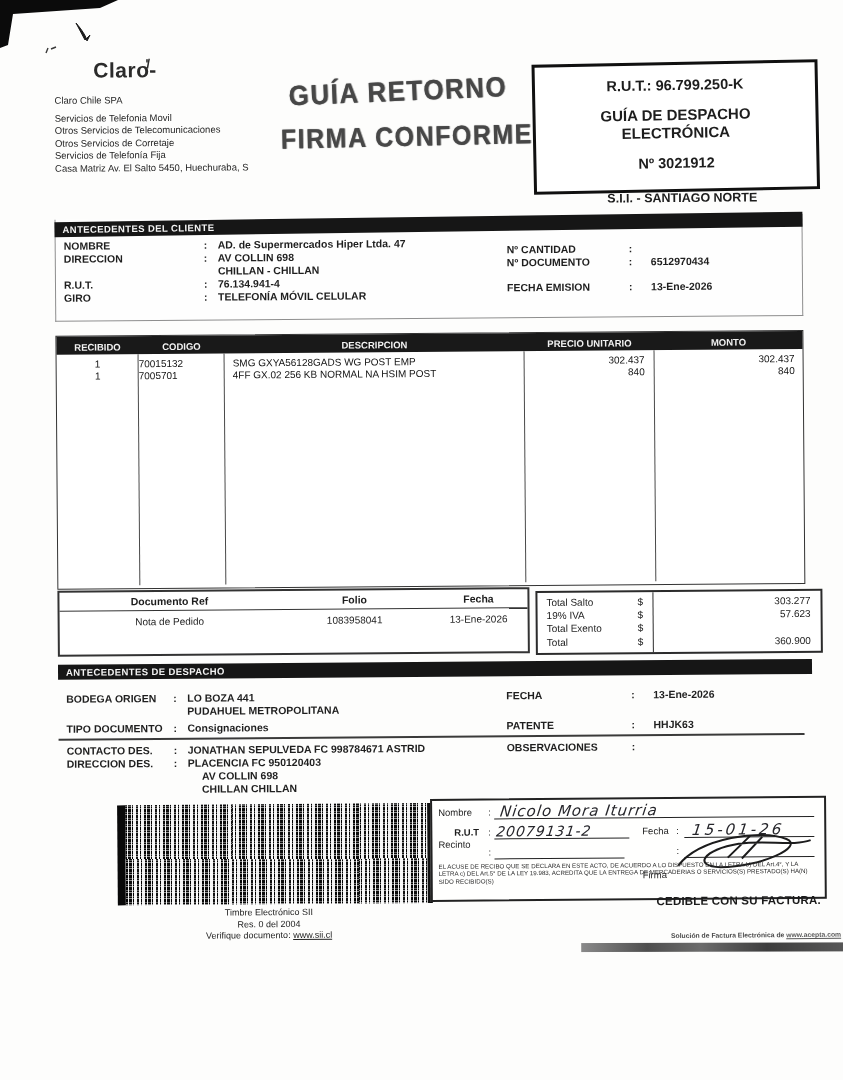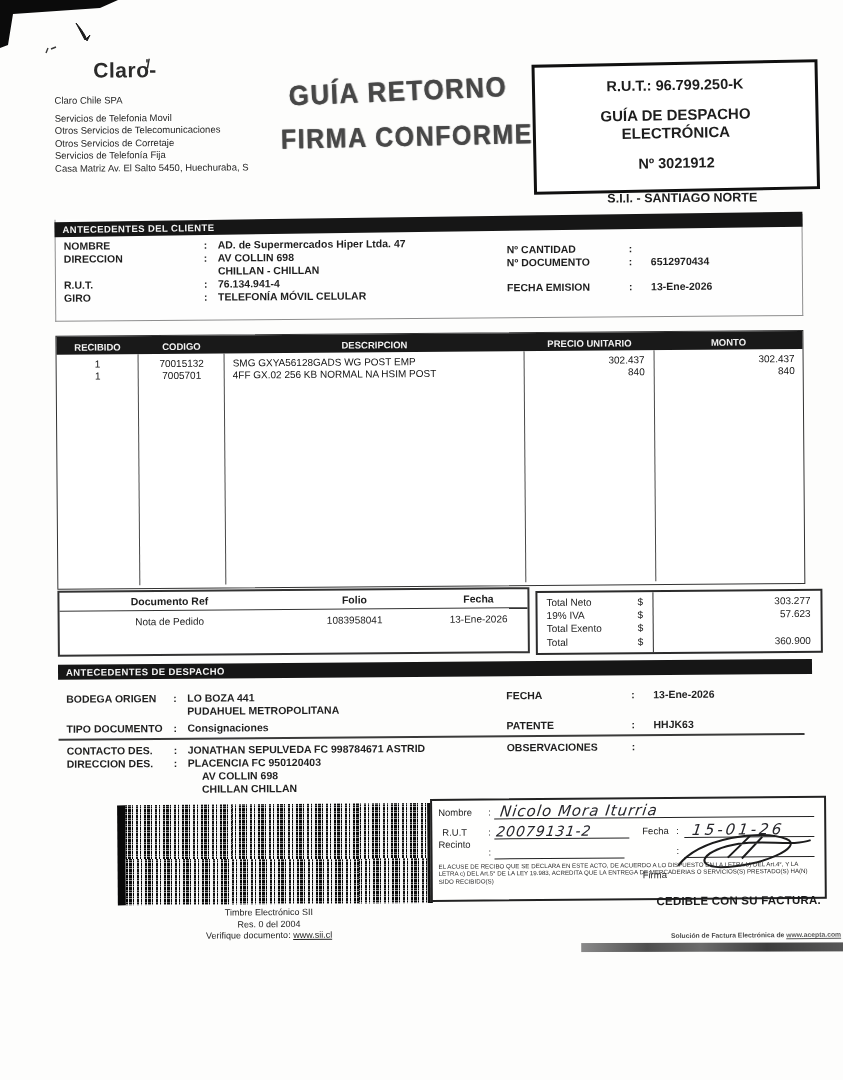--- a/index.html
+++ b/index.html
@@ -50,21 +50,21 @@
   .items-table{position:absolute;left:57px;top:333px;width:746px;height:252px;border:1.5px solid #333;background:#fff;}
   .items-grid{display:grid;grid-template-columns:82px 86px 300px 130px 148px;}
   .items-header{background:#191919;color:#f2f2f2;font-size:9.5px;font-weight:700;height:18px;align-items:center;}
   .items-header div{text-align:center;padding-top:3px;}
   .items-body{position:relative;height:231px;}
   .col-lines{position:absolute;inset:0;display:grid;grid-template-columns:82px 86px 300px 130px 148px;}
   .col-lines div{border-right:1px solid #4a4a4a;}
   .col-lines div:last-child{border-right:none;}
   .item-row{position:absolute;left:0;right:0;font-size:10px;color:#141414;}
   .item-row .c-cant{text-align:center;}
-  .item-row .c-cod{text-align:center;}
+  .item-row .c-cod{}
   .item-row .c-desc{text-align:left;padding-left:8px;}
   .item-row .c-pu{text-align:right;padding-right:10px;}
   .item-row .c-monto{text-align:right;padding-right:8px;}
 
   
   .refs-box{position:absolute;left:57px;top:588px;width:468px;height:62px;border:2px solid #333;background:#fff;}
   .refs-grid{display:grid;grid-template-columns:220px 150px 98px;text-align:center;}
   .refs-header{font-size:10.5px;font-weight:700;padding-top:3px;height:15px;border-bottom:1.5px solid #333;}
   .refs-row{font-size:10px;padding-top:5px;}
 
@@ -239,21 +239,21 @@
       <div class="refs-grid refs-row">
         <div>Nota de Pedido</div>
         <div>1083958041</div>
         <div>13-Ene-2026</div>
       </div>
     </div>
 
     <div class="totals-box">
       <div class="totals-divider"></div>
       <div class="total-row" style="top:4px;">
-        <span class="t-label">Total Neto</span>
+        <span class="t-label">Total Salto</span>
         <span class="t-cur">$</span>
         <span class="t-val">303.277</span>
       </div>
       <div class="total-row" style="top:17px;">
         <span class="t-label">19% IVA</span>
         <span class="t-cur">$</span>
         <span class="t-val">57.623</span>
       </div>
       <div class="total-row" style="top:30px;">
         <span class="t-label">Total Exento</span>
@@ -314,21 +314,21 @@
       <div>Timbre Electrónico SII</div>
       <div>Res. 0 del 2004</div>
       <div><span>Verifique documento: </span><span class="link">www.sii.cl</span></div>
     </div>
 
     <div class="receipt-box">
       <span class="r-label" style="left:6px;top:6px;">Nombre</span>
       <span class="r-label" style="left:56px;top:6px;">:</span>
       <span class="hw-line" style="left:62px;top:2px;width:320px;height:16px;"><span class="hand" style="display:inline-block;font-size:15px;margin-left:6px;">Nicolo Mora Iturria</span></span>
 
-      <span class="r-label" style="left:10px;top:26px;">R.U.T</span>
+      <span class="r-label" style="left:22px;top:26px;font-weight:bold;">R.U.T</span>
       <span class="r-label" style="left:56px;top:26px;">:</span>
       <span class="hw-line" style="left:62px;top:22px;width:135px;height:16px;"><span class="hand" style="display:inline-block;font-size:14px;margin-left:2px;">20079131-2</span></span>
       <span class="r-label" style="left:210px;top:26px;">Fecha</span>
       <span class="r-label" style="left:244px;top:26px;">:</span>
       <span class="hw-line" style="left:252px;top:22px;width:130px;height:16px;"><span class="hand" style="display:inline-block;font-size:15px;margin-left:8px;letter-spacing:3px;">15-01-26</span></span>
 
       <span class="r-label" style="left:6px;top:38px;">Recinto</span>
       <span class="r-label" style="left:56px;top:46px;">:</span>
       <span class="hw-line" style="left:62px;top:42px;width:130px;height:16px;"></span>
       <span class="r-label" style="left:210px;top:46px;margin-top:24px;">Firma</span>

